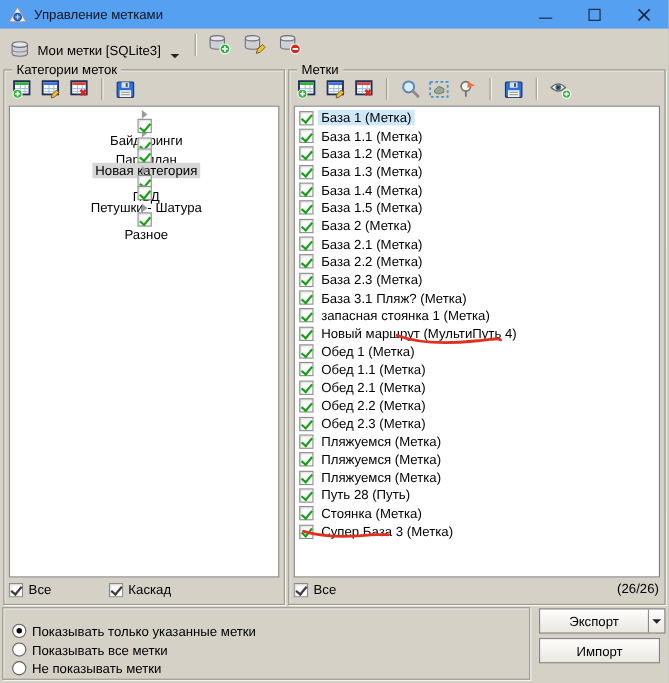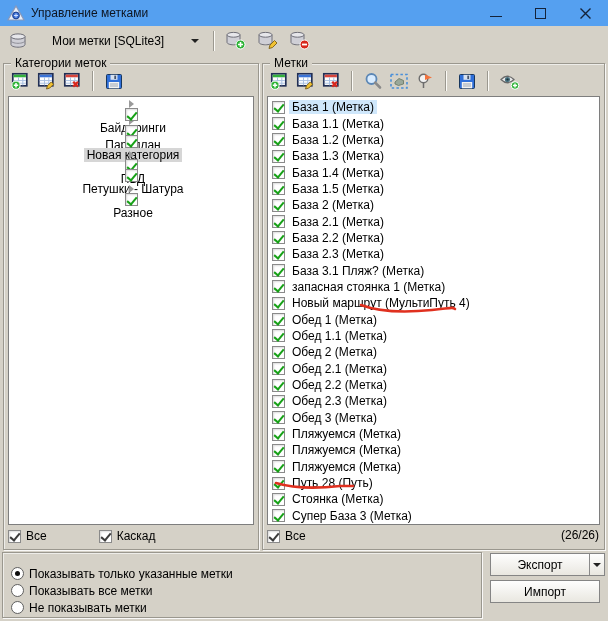--- a/index.html
+++ b/index.html
@@ -13,21 +13,21 @@
   .titlebar{position:absolute;left:0;top:0;width:608px;height:26px;background:var(--titlebar,#55a0f0);
     display:flex;align-items:center;}
   .titlebar .app-icon{width:18px;height:18px;margin:0 6px 0 7px;display:flex;align-items:center;}
   .titlebar .title{font-size:12px;color:#0d1420;}
   .titlebar .spacer{flex:1;}
   .cap-btn{width:45px;height:26px;display:flex;align-items:center;justify-content:center;cursor:default;}
   .glyph-min{width:12px;height:0;border-top:1.6px solid #14233a;margin-top:6px;}
   .glyph-max{width:11px;height:11px;border:1.5px solid #14233a;}
   
   .main-toolbar{position:absolute;left:0;top:26px;width:608px;height:29px;display:flex;align-items:center;padding-left:5px;}
-  .db-dropdown{display:flex;align-items:center;gap:24px;height:24px;padding:0 7px 0 3px;}
+  .db-dropdown{display:flex;align-items:flex-end;gap:6px;height:24px;padding:0 7px 0 3px;}
   .caret-down{width:0;height:0;border-left:4px solid transparent;border-right:4px solid transparent;border-top:4px solid #222;margin-left:3px;}
   .vsep{width:2px;height:20px;border-left:1px solid #9b988f;border-right:1px solid #fcfbf7;margin:0 7px;}
   .tbtn{width:26px;height:24px;display:flex;align-items:center;justify-content:center;margin-right:6px;}
   
   .group{position:absolute;}
   .group .gbox{position:absolute;left:0;right:0;top:7px;bottom:0;
     border:1px solid #9a978e;box-shadow:1px 1px 0 rgba(255,255,255,.85), inset 1px 1px 0 rgba(255,255,255,.6);}
   .group .gcaption{position:absolute;left:8px;top:0;background:#d5d1c7;padding:0 4px;z-index:2;line-height:14px;}
   .panel-toolbar{position:absolute;left:4px;top:13px;height:24px;display:flex;align-items:center;z-index:2;}
   .ptbtn{width:26px;height:22px;display:flex;align-items:center;justify-content:center;}
@@ -357,37 +357,29 @@
         <div class="list-row">
           <span class="cb checked"></span>
           <span class="row-label">Обед 1 (Метка)</span>
         </div>
         <div class="list-row">
           <span class="cb checked"></span>
           <span class="row-label">Обед 1.1 (Метка)</span>
         </div>
         <div class="list-row">
           <span class="cb checked"></span>
-          <span class="row-label">Обед 2 (Метка)</span>
-        </div>
-        <div class="list-row">
-          <span class="cb checked"></span>
           <span class="row-label">Обед 2.1 (Метка)</span>
         </div>
         <div class="list-row">
           <span class="cb checked"></span>
           <span class="row-label">Обед 2.2 (Метка)</span>
         </div>
         <div class="list-row">
           <span class="cb checked"></span>
           <span class="row-label">Обед 2.3 (Метка)</span>
-        </div>
-        <div class="list-row">
-          <span class="cb checked"></span>
-          <span class="row-label">Обед 3 (Метка)</span>
         </div>
         <div class="list-row">
           <span class="cb checked"></span>
           <span class="row-label">Пляжуемся (Метка)</span>
         </div>
         <div class="list-row">
           <span class="cb checked"></span>
           <span class="row-label">Пляжуемся (Метка)</span>
         </div>
         <div class="list-row">

